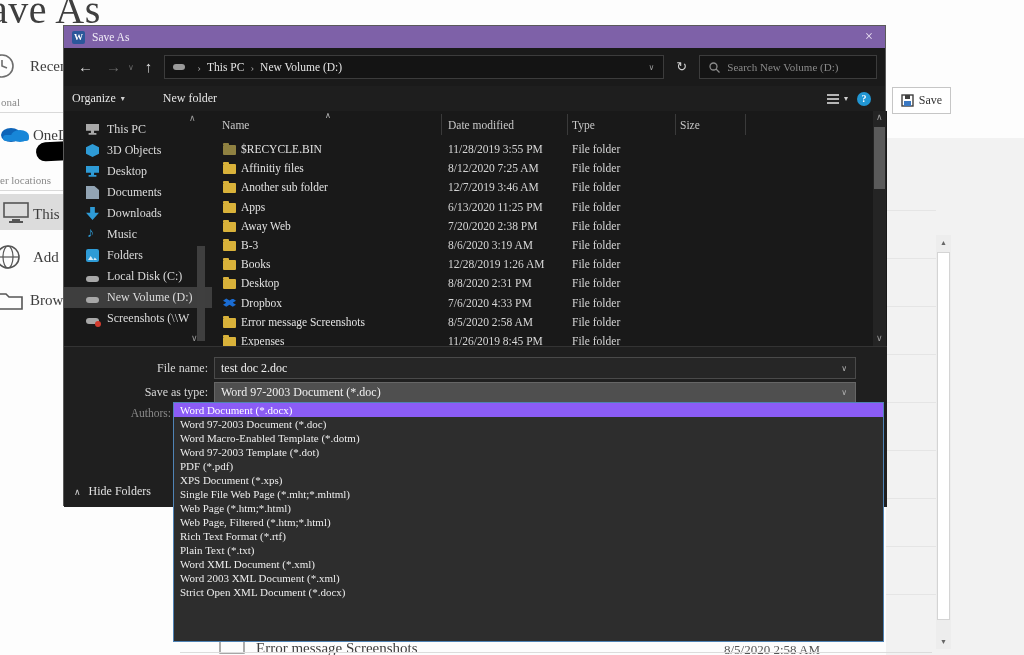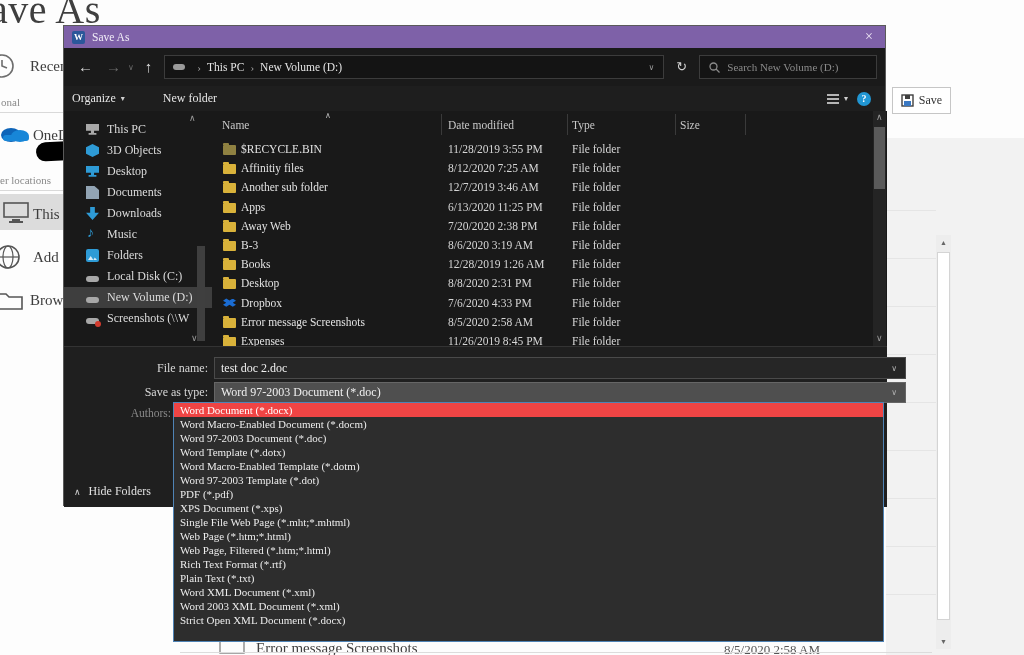--- a/index.html
+++ b/index.html
@@ -87,32 +87,32 @@
       clip-path:polygon(25% 0,50% 20%,75% 0,100% 22%,75% 42%,100% 62%,75% 82%,50% 62%,25% 82%,0 62%,25% 42%,0 22%);}
   .f-name{position:absolute;left:29px;top:3px;white-space:nowrap;}
   .f-date{position:absolute;left:236px;top:3px;white-space:nowrap;color:#d6d6d6;}
   .f-type{position:absolute;left:360px;top:3px;white-space:nowrap;color:#d6d6d6;}
   #list-sb-track{position:absolute;left:661px;top:0;width:13px;height:235px;background:#242424;}
   #list-sb-thumb{position:absolute;left:662px;top:16px;width:11px;height:62px;background:#5a5a5a;}
   .list-sb-caret{position:absolute;left:664px;font-size:9px;color:#9a9a9a;}
 
   #dlg-bottom{left:0;top:320px;width:823px;height:161px;background:#1f1f1f;border-top:1px solid #333;box-sizing:border-box;}
   .fld-label{position:absolute;left:0;width:144px;text-align:right;font-size:12px;color:#d8d8d8;white-space:nowrap;}
-  .combo{position:absolute;left:150px;width:692px;box-sizing:border-box;font-size:12px;display:flex;align-items:center;padding-left:6px;color:#f0f0f0;}
+  .combo{position:absolute;left:150px;width:642px;box-sizing:border-box;font-size:12px;display:flex;align-items:center;padding-left:6px;color:#f0f0f0;}
   #fname-combo{top:10px;height:22px;background:#262626;border:1px solid #4a4a4a;}
   #ftype-combo{top:35px;height:21px;background:#4f4f4f;border:1px solid #666;}
   .combo .cv{position:absolute;right:8px;font-size:8px;color:#b0b0b0;}
   #authors-label{position:absolute;left:0;top:60px;width:107px;text-align:right;font-size:11.5px;color:#8a8a8a;}
   #hide-folders{position:absolute;left:10px;top:137px;display:flex;align-items:center;gap:8px;font-size:12px;color:#e0e0e0;}
   #hide-folders .up{font-size:9px;color:#cfcfcf;}
 
   
   #type-dd{left:173px;top:402px;width:711px;height:240px;background:#2d2d2d;border:1px solid #4f83b5;box-sizing:border-box;z-index:20;}
   .dd-item{height:14px;line-height:14px;padding-left:6px;font-size:11px;color:#ececec;white-space:nowrap;}
-  .dd-item:first-child{background:#ef4444;color:#fff;}
+  .dd-item:first-child{background:#8b5cf6;color:#fff;}
 
   svg{display:block;}
 </style>
 </head>
 <body>
 
 <div id="screen">
 
   <div class="abs" id="bs-title">ave As</div>
 
@@ -381,23 +381,21 @@
       <div id="hide-folders">
         <span class="up">∧</span>
         <span>Hide Folders</span>
       </div>
     </div>
   </div>
 
   <div class="abs" id="type-dd">
 
   <div class="dd-item">Word Document (*.docx)</div>
-      <div class="dd-item">Word Macro-Enabled Document (*.docm)</div>
       <div class="dd-item">Word 97-2003 Document (*.doc)</div>
-      <div class="dd-item">Word Template (*.dotx)</div>
       <div class="dd-item">Word Macro-Enabled Template (*.dotm)</div>
       <div class="dd-item">Word 97-2003 Template (*.dot)</div>
       <div class="dd-item">PDF (*.pdf)</div>
       <div class="dd-item">XPS Document (*.xps)</div>
       <div class="dd-item">Single File Web Page (*.mht;*.mhtml)</div>
       <div class="dd-item">Web Page (*.htm;*.html)</div>
       <div class="dd-item">Web Page, Filtered (*.htm;*.html)</div>
       <div class="dd-item">Rich Text Format (*.rtf)</div>
       <div class="dd-item">Plain Text (*.txt)</div>
       <div class="dd-item">Word XML Document (*.xml)</div>

